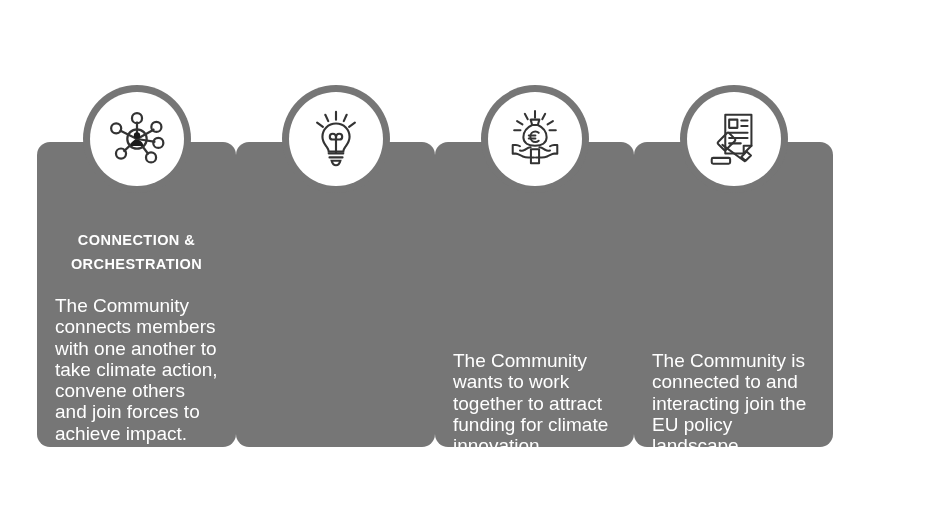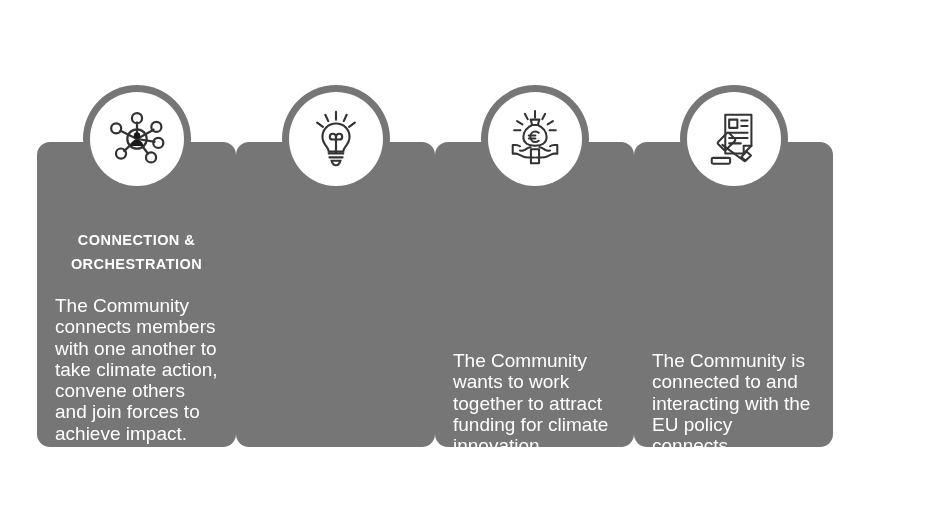--- a/index.html
+++ b/index.html
@@ -220,18 +220,18 @@
               <line x1="27" y1="36.5" x2="39" y2="36.5"></line>
               <rect x="18.5" y="26.5" width="11.5" height="16" rx="1.5" transform="rotate(45 24.25 34.5)"></rect>
               <line x1="20" y1="38" x2="43" y2="55"></line>
               <path d="M39.5 50.5l5.5-5.5 4.5 4-5.5 5.5z"></path>
               <rect x="9" y="51.5" width="19" height="6" rx="1.5"></rect>
             </g>
           </svg>
         </div>
       </div>
       <div class="card-body">
-        <div class="card-text">The Community is connected to and interacting with the EU policy connects.</div>
+        <div class="card-text">The Community is connected to and interacting join the EU policy landscape.</div>
       </div>
     </div>
 
   </div>
 </div>
 
 </body></html>

